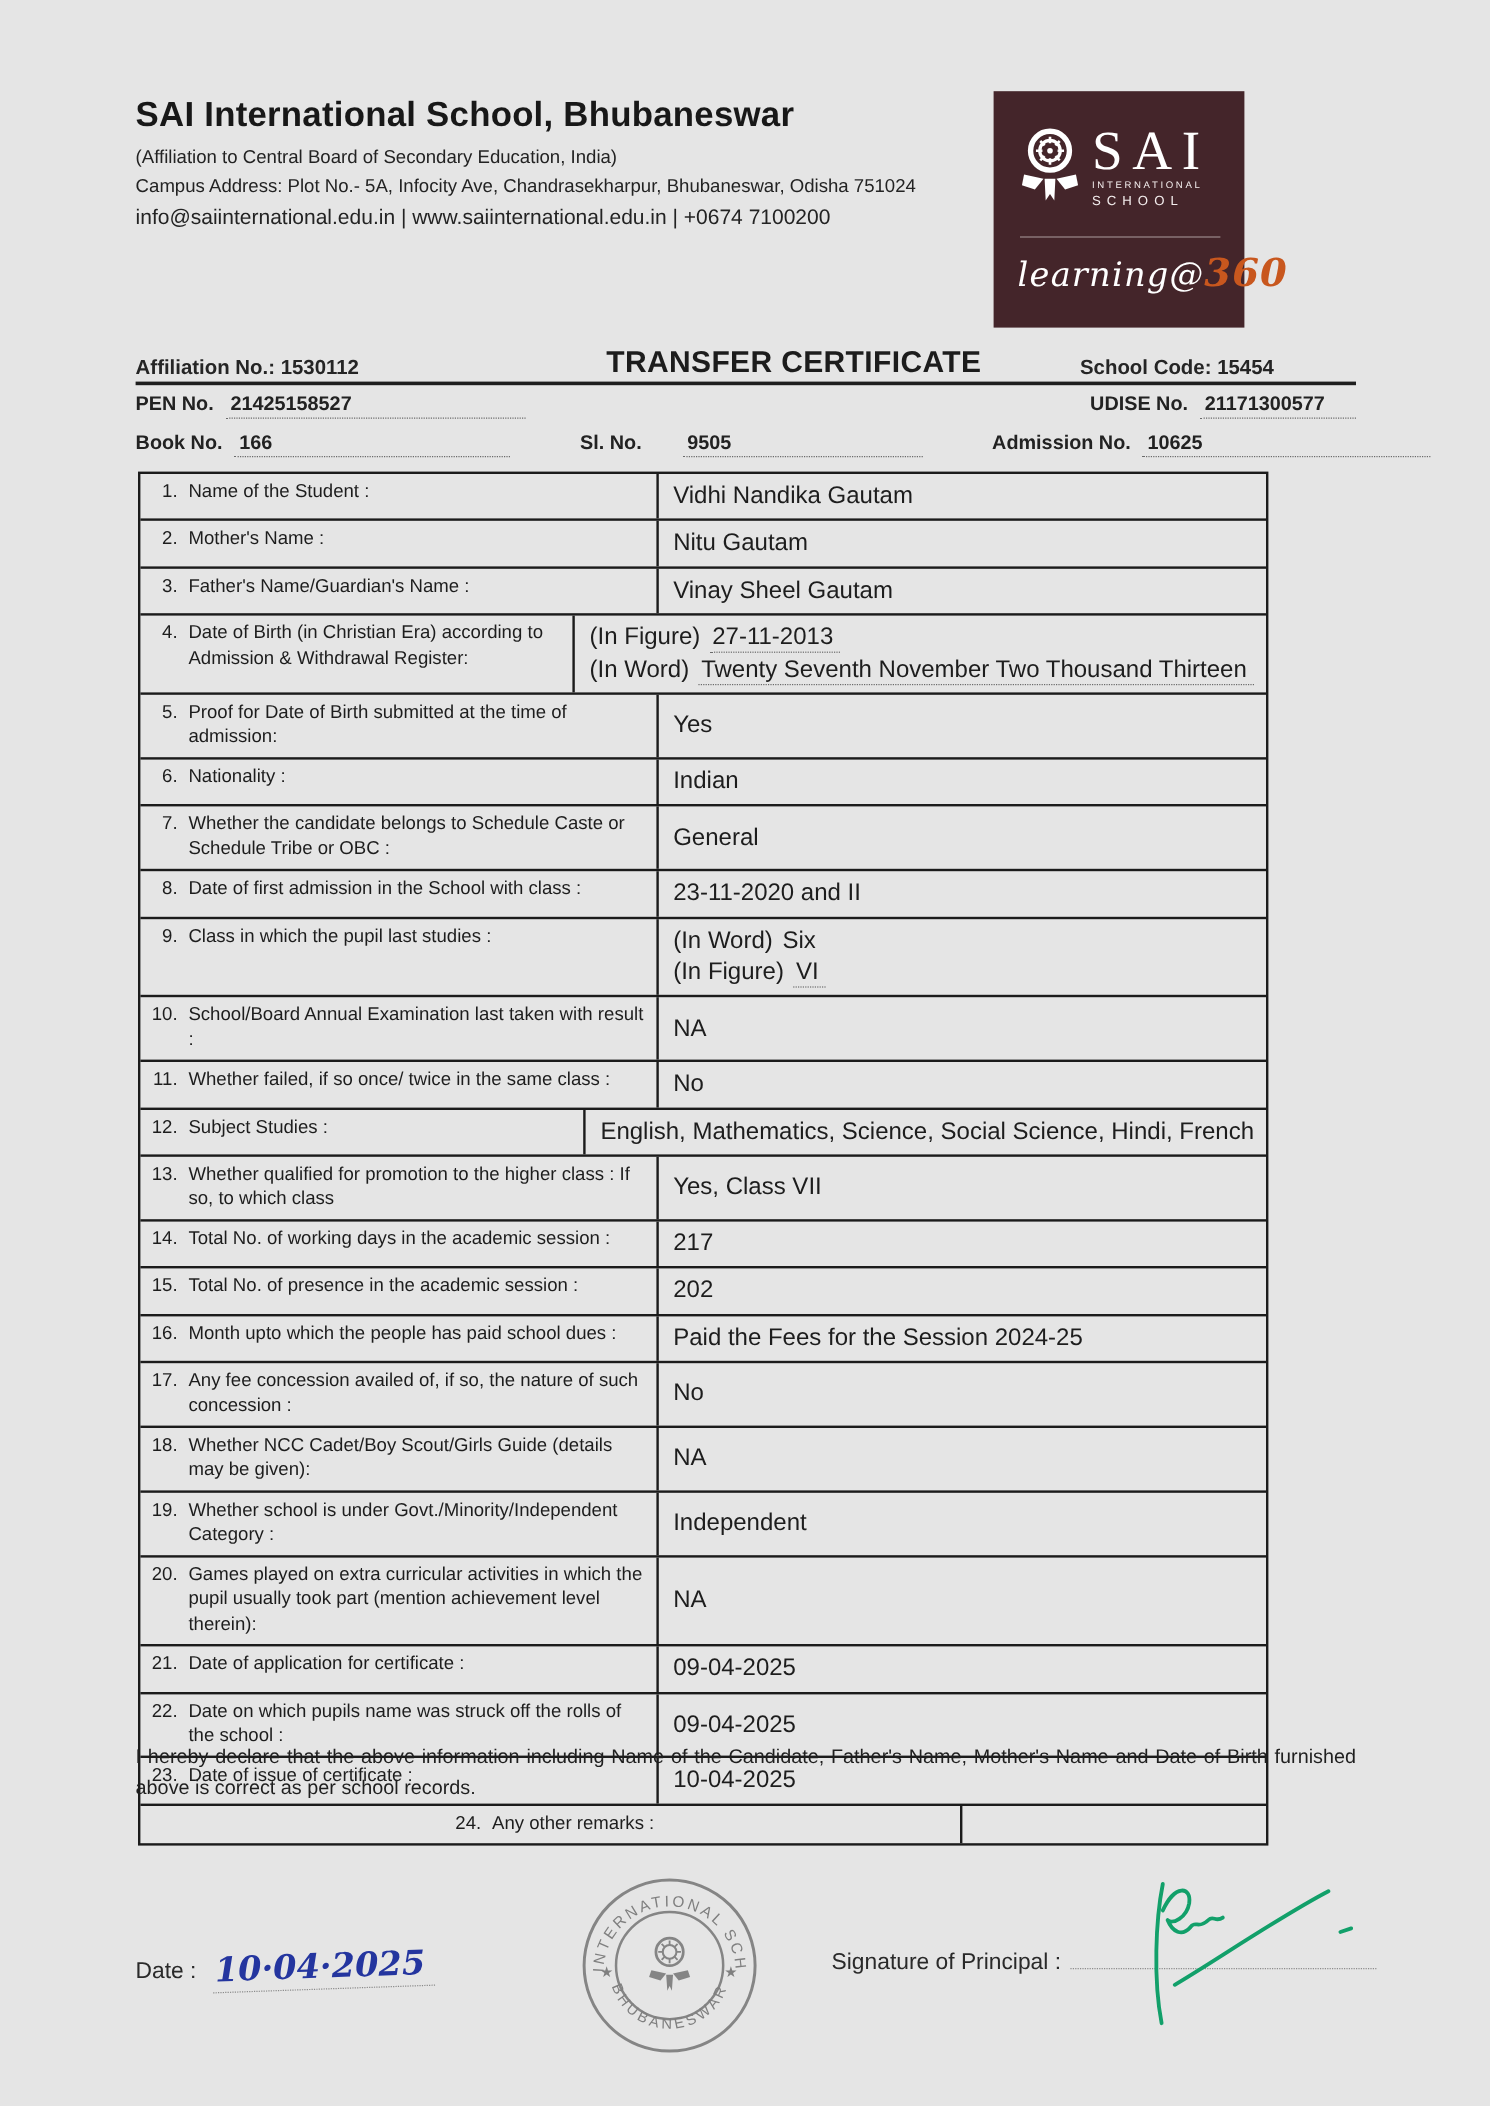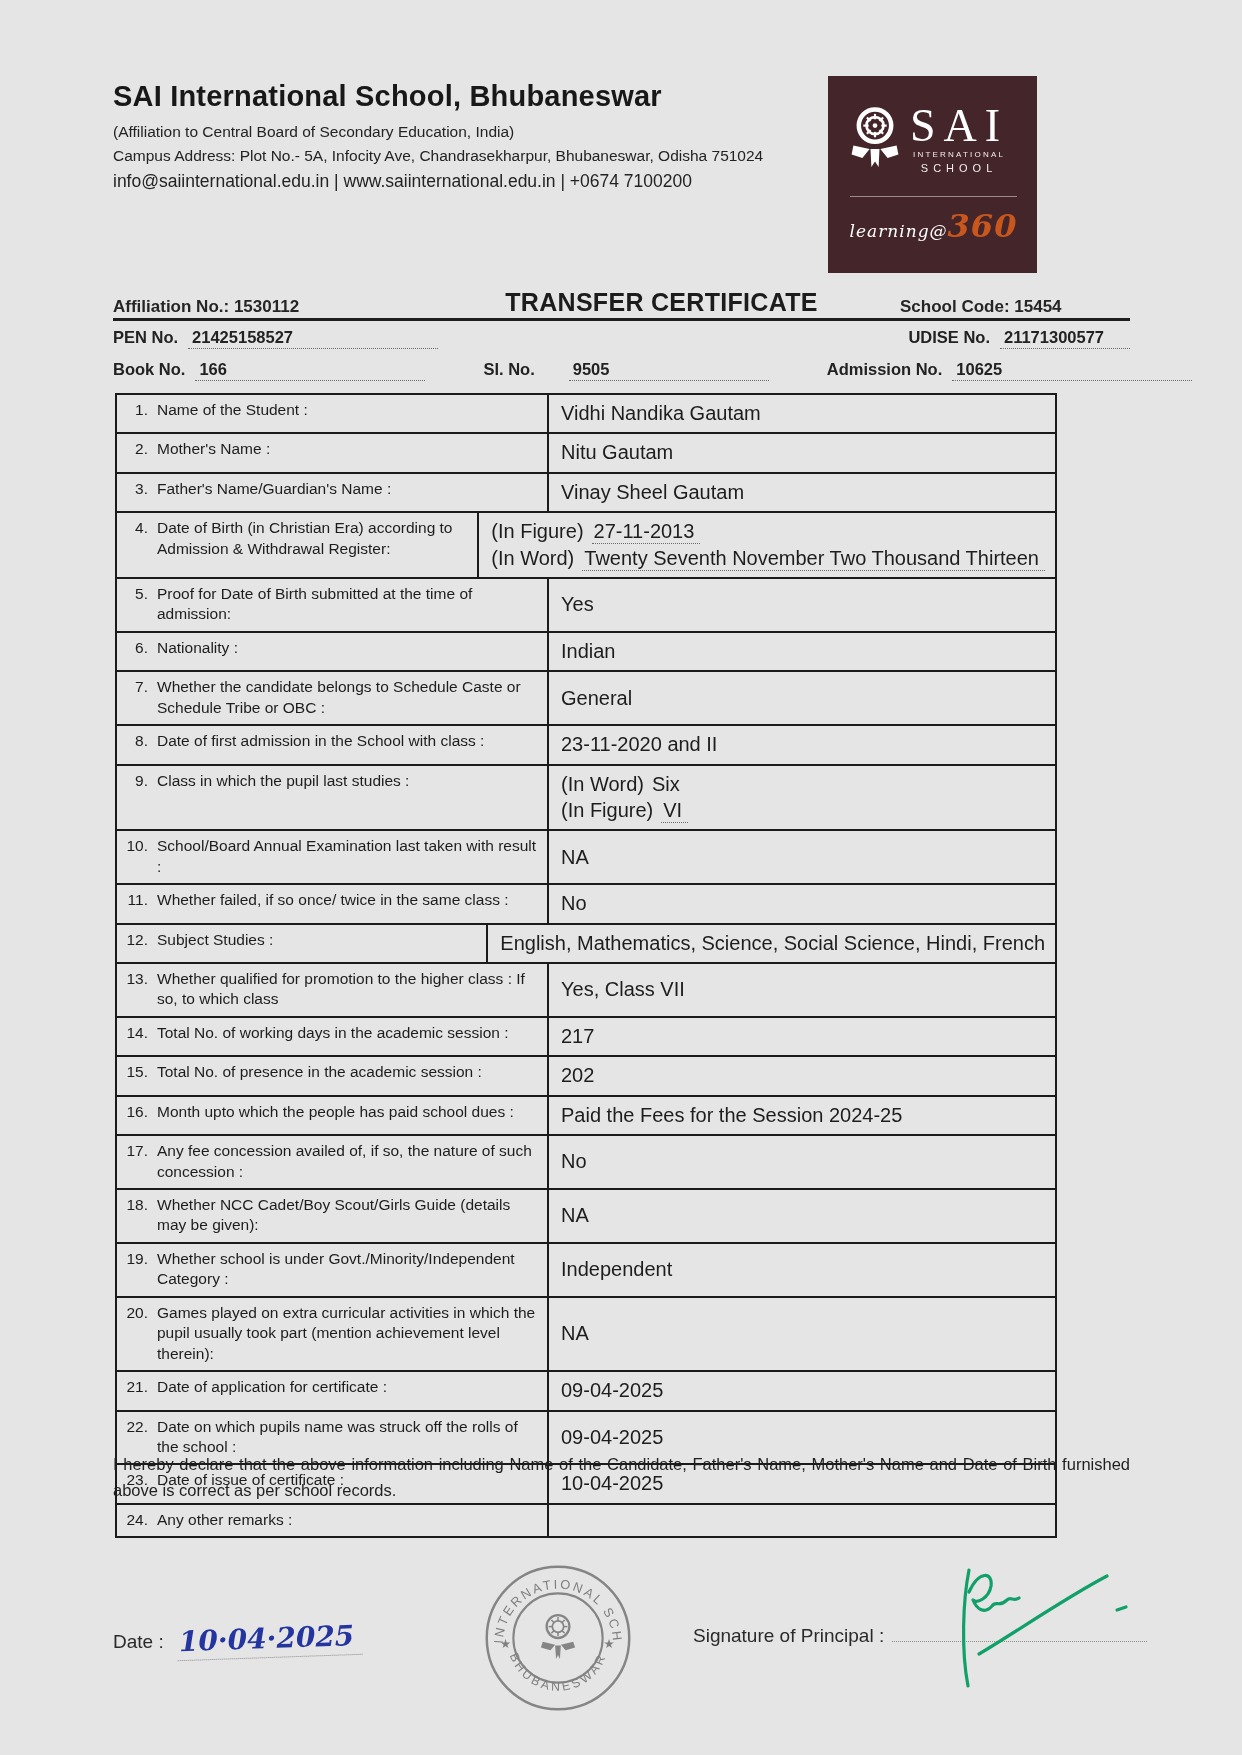--- a/index.html
+++ b/index.html
@@ -8,29 +8,29 @@
   .page { position:relative; width:1242px; height:1755px; background:#e5e5e5; overflow:hidden; }
 
   
   .school-head { position:absolute; left:113px; top:80px; width:700px; }
   .school-name { font-size:29px; font-weight:bold; color:#181818; letter-spacing:0.2px; }
   .head-sub1 { margin-top:10px; font-size:15.5px; color:#232323; }
   .head-sub2 { margin-top:6px; font-size:15.5px; color:#232323; }
   .head-sub3 { margin-top:6px; font-size:17.5px; color:#232323; }
 
   .logo-box { position:absolute; left:828px; top:76px; width:209px; height:197px;
-              padding:26px 18px 14px 20px; display:flex; flex-direction:column;text-align:center; }
+              padding:26px 18px 14px 20px; display:flex; flex-direction:column; }
   .logo-top { display:flex; align-items:flex-start; gap:8px; }
   .logo-text { display:flex; flex-direction:column; margin-top:2px; }
   .logo-sai { font-family:"Liberation Serif", serif; font-size:46px; line-height:44px; color:#ffffff; letter-spacing:8px; }
   .logo-intl { font-size:8px; color:#f4eeee; letter-spacing:2.2px; margin-top:2px; }
   .logo-school { font-size:11px; color:#f4eeee; letter-spacing:5px; margin-top:3px; }
   .logo-divider { height:1px; background:#9b8a8b; margin:14px 2px 0 2px; }
   .logo-tagline { margin-top:10px; font-family:"DejaVu Serif", serif; font-style:italic; }
-  .tag-pre { color:#ffffff; font-size:17px; letter-spacing:1px; }
+  .tag-pre { color:#ffffff; font-size:28px; letter-spacing:1px; }
   .tag-360 { font-size:32px; font-weight:bold; letter-spacing:1px; }
 
   
   .meta-row { position:absolute; left:113px; top:288px; width:1017px; display:flex; align-items:flex-end; }
   .affil { font-size:17px; font-weight:bold; color:#252525; width:310px; }
   .tc-title { font-size:25px; font-weight:bold; color:#1c1c1c; letter-spacing:0.3px; flex:1; text-align:center; }
   .school-code { font-size:17px; font-weight:bold; color:#252525; width:230px; text-align:left; }
   .top-rule { position:absolute; left:113px; top:318px; width:1017px; height:3px; background:#1e1e1e; }
 
   .pen-row { position:absolute; left:113px; top:328px; width:1017px; display:flex; justify-content:space-between; font-size:16.5px; font-weight:bold; color:#222; }
@@ -41,21 +41,21 @@
   .w-pen { min-width:250px; }
   .w-udise { min-width:130px; }
   .w-book { min-width:230px; }
   .w-sl { min-width:200px;margin-left:24px; }
   .w-adm { min-width:240px; }
   .book-row .fld { margin-right:58px; }
 
   
   .tc-table { position:absolute; left:115px; top:393px; width:942px; border:2.5px solid #1b1b1b; }
   .t-row { display:flex; border-bottom:2px solid #1b1b1b; }
-  .t-row:last-child { border-bottom:none; }
+  .t-row:last-child { border-bottom:none;justify-content:center; }
   .t-cell-l { width:432px; border-right:2px solid #1b1b1b; display:flex; padding:5px 8px 6px 0; font-size:15.5px; line-height:1.32; color:#1d1d1d; }
   .t-num { width:40px; flex:none; text-align:right; padding-right:9px; }
   .t-label { flex:1; }
   .t-cell-r { flex:1; padding:5px 10px 6px 12px; font-size:20px; line-height:1.32; color:#1d1d1d; display:flex; flex-direction:column; justify-content:center; }
   .v-line { white-space:nowrap; }
   .v-pre { margin-right:8px; }
   .v-underline { border-bottom:1.6px dotted #6a6a6a; padding:0 6px 1px 2px; }
 
   
   .declaration { position:absolute; left:113px; top:1452px; width:1017px; font-size:16.5px; line-height:1.55; color:#1f1f1f; text-align:justify; }

